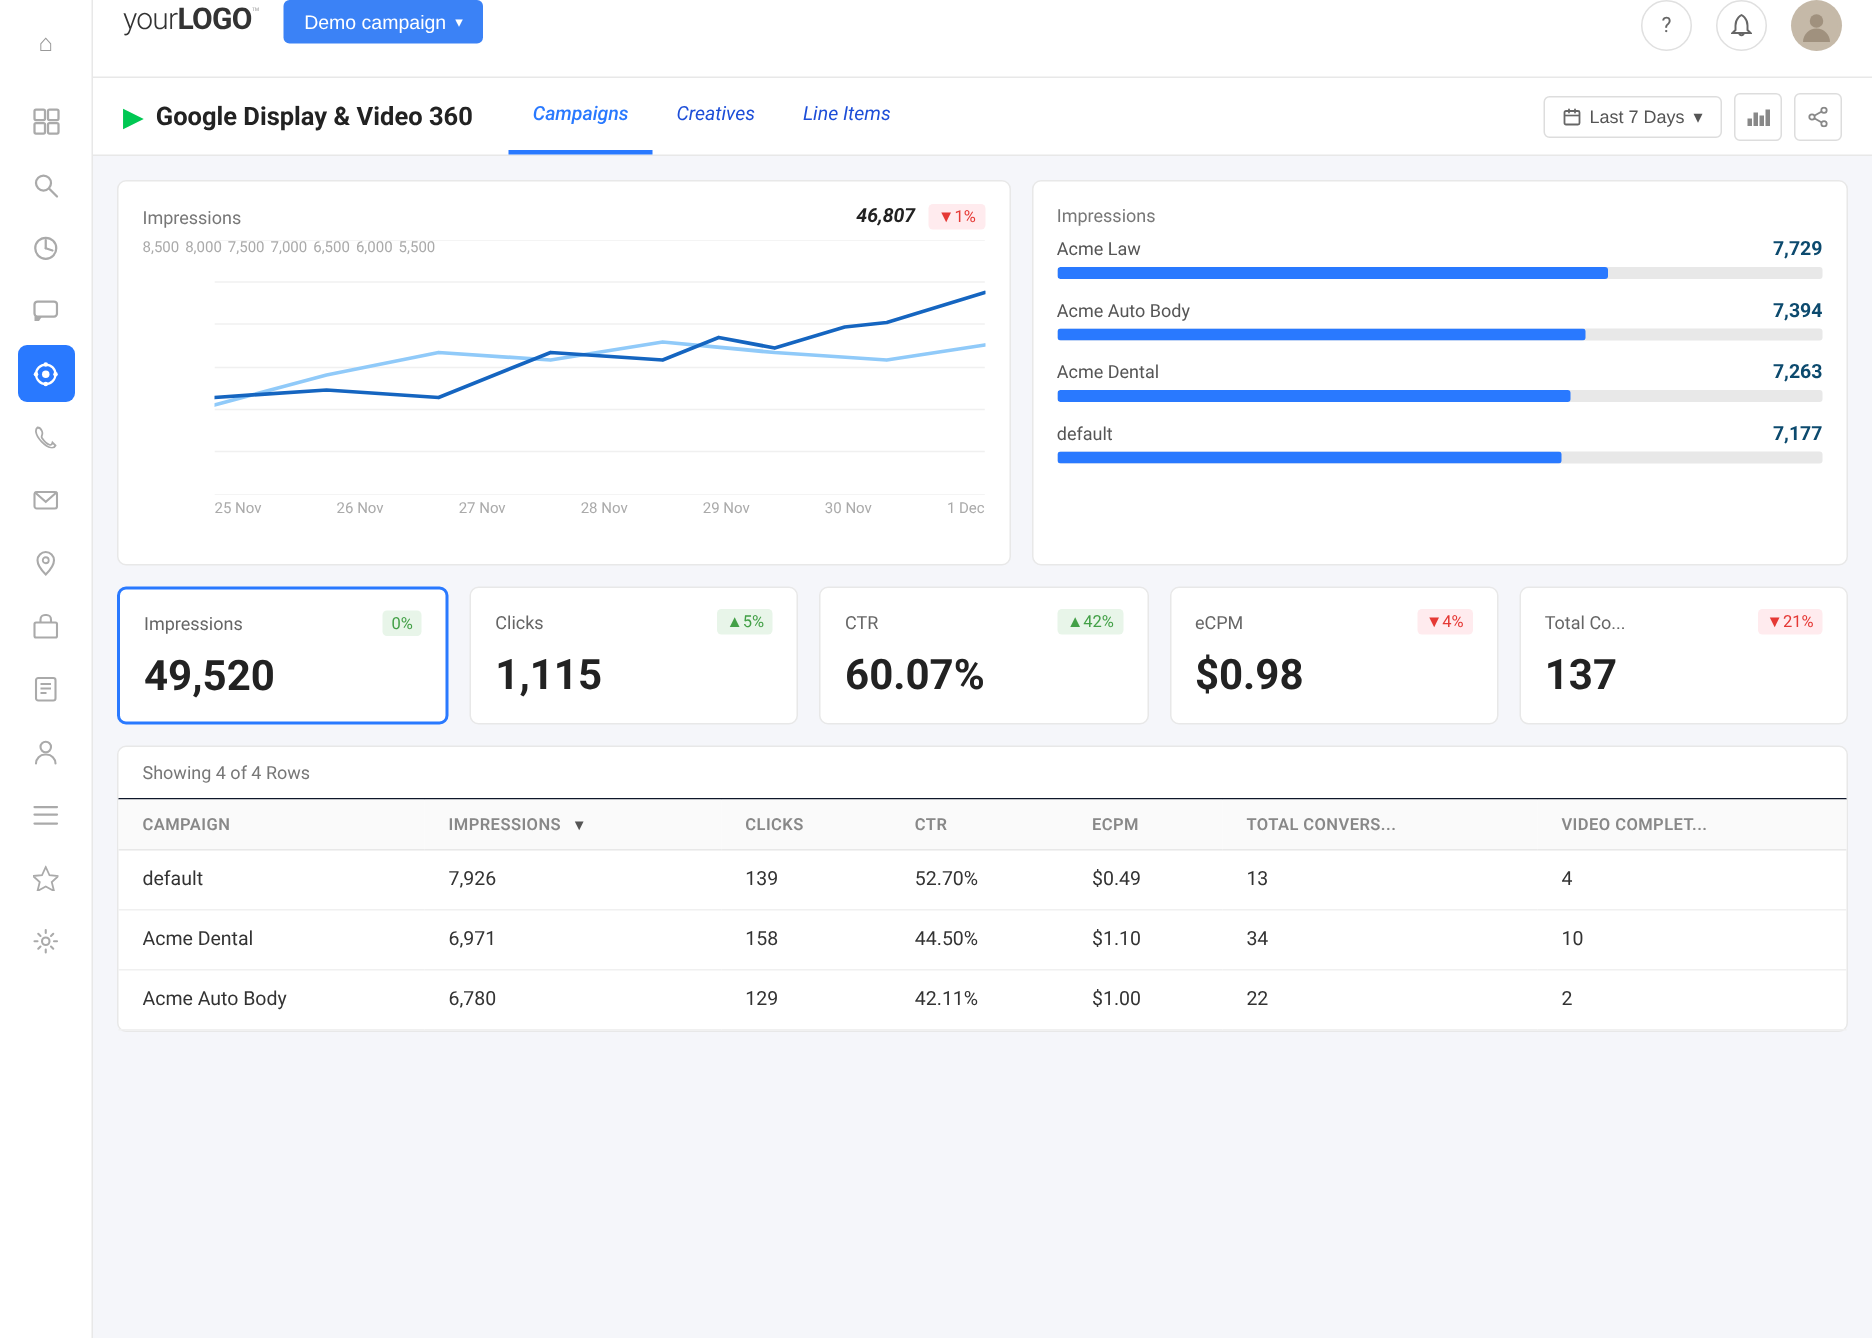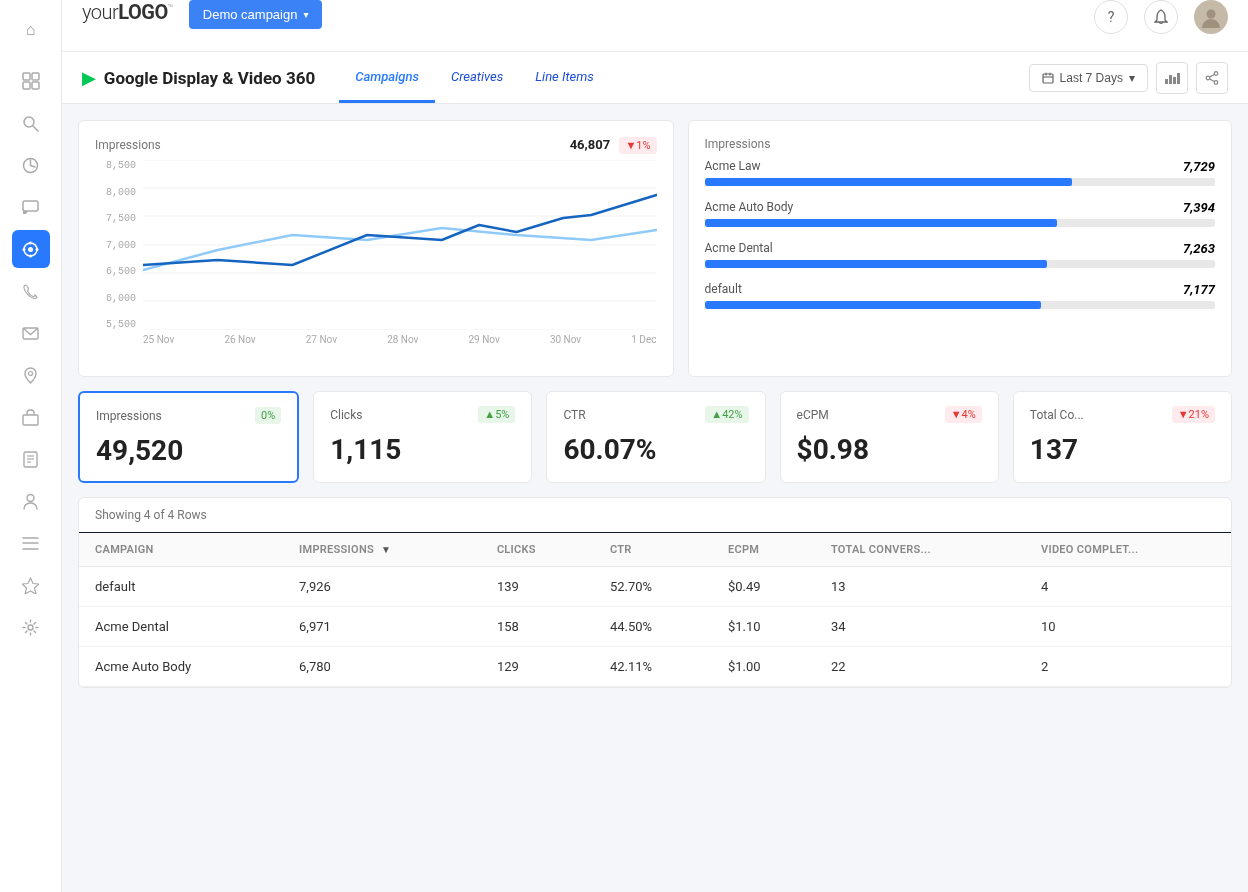--- a/index.html
+++ b/index.html
@@ -46,38 +46,38 @@
 
     
     .charts-row { display: flex; gap: 14px; margin-bottom: 14px; }
 
     
     .chart-card { background: #fff; border-radius: 6px; border: 1px solid #e8e8e8; padding: 16px; }
     .chart-card.line-chart { flex: 1.1; }
     .chart-card.bar-chart { flex: 1; }
     .chart-header { display: flex; justify-content: space-between; align-items: center; margin-bottom: 8px; }
     .chart-title { font-size: 12px; color: #777; }
-    .chart-value-main { font-size: 13px; font-weight: 700; color: #222; }
+    .chart-value-main { font-size: 13px; font-weight: 700; color: #222; font-style: italic; }
     .badge-negative { background: #ffebee; color: #e53935; padding: 2px 6px; border-radius: 3px; font-size: 11px; margin-left: 6px; }
     .badge-positive { background: #e8f5e9; color: #43a047; padding: 2px 6px; border-radius: 3px; font-size: 11px; margin-left: 6px; }
 
     .line-chart-container { position: relative; height: 200px; }
-    .chart-y-labels { position: absolute; left: 0; top: 0; bottom: 30px; display: flex; flex-direction: column; justify-content: space-between; width: 45px; font-family: Liberation Mono, monospace; }
+    .chart-y-labels { position: absolute; left: 0; top: 0; bottom: 30px; display: flex; justify-content: space-between; width: 45px; }
     .chart-y-label { font-size: 10px; color: #aaa; text-align: right; padding-right: 4px; }
     .chart-area { position: absolute; left: 48px; right: 0; top: 0; bottom: 30px; }
     .chart-x-labels { position: absolute; left: 48px; right: 0; bottom: 0; height: 26px; display: flex; justify-content: space-between; }
     .chart-x-label { font-size: 10px; color: #aaa; }
     svg.line-chart-svg { width: 100%; height: 100%; }
 
     
     .bar-list { margin-top: 4px; }
     .bar-item { margin-bottom: 14px; }
     .bar-item-header { display: flex; justify-content: space-between; margin-bottom: 4px; }
     .bar-item-label { font-size: 12px; color: #555; }
-    .bar-item-value { font-size: 13px; font-weight: 700; color: #000000; font-style: italic; }
+    .bar-item-value { font-size: 13px; font-weight: 700; color: #0c4a6e; }
     .bar-track { background: #e8e8e8; border-radius: 2px; height: 8px; overflow: hidden; }
     .bar-fill { height: 100%; background: #2979ff; border-radius: 2px; }
 
     
     .metrics-row { display: flex; gap: 14px; margin-bottom: 14px; }
     .metric-card { flex: 1; background: #fff; border-radius: 6px; border: 1px solid #e8e8e8; padding: 14px 16px; cursor: pointer; }
     .metric-card.selected { border: 2px solid #2979ff; }
     .metric-card-header { display: flex; justify-content: space-between; align-items: center; margin-bottom: 10px; }
     .metric-label { font-size: 12px; color: #666; }
     .metric-value { font-size: 28px; font-weight: 700; color: #222; }

